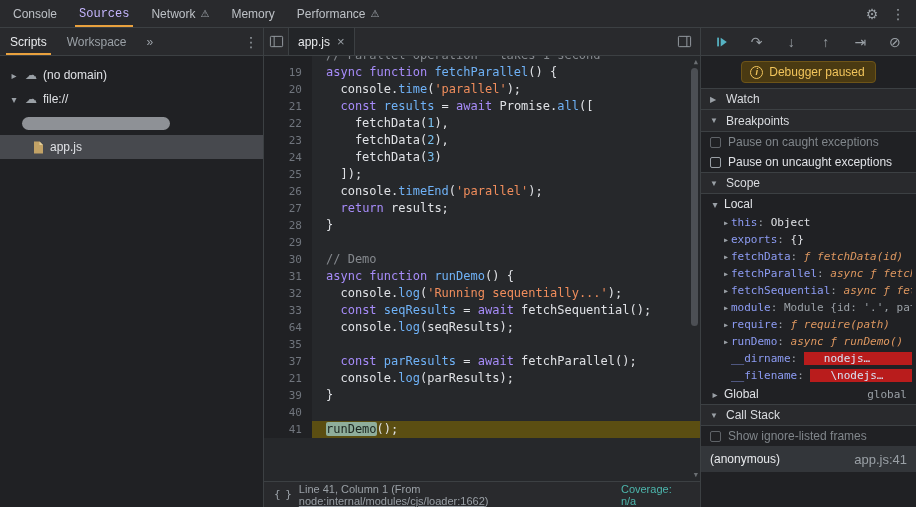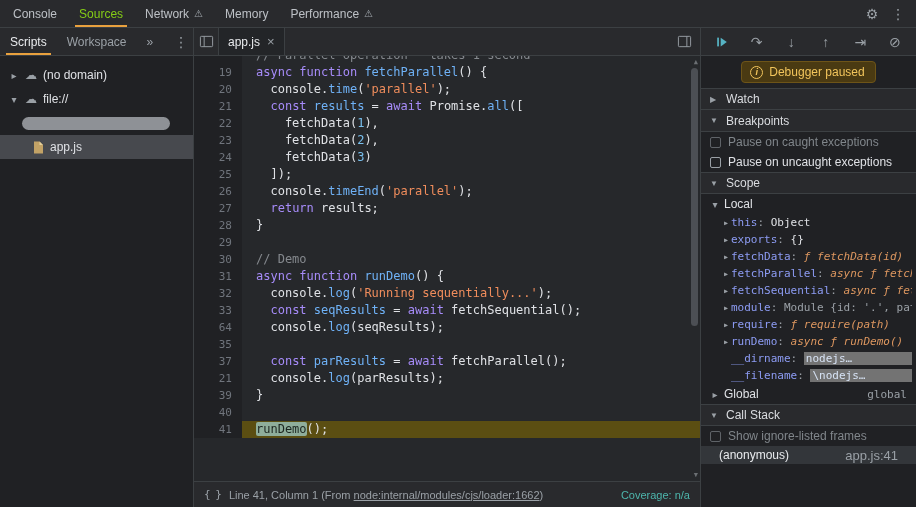--- a/index.html
+++ b/index.html
@@ -8,31 +8,31 @@
     background:#202124; color:#e8eaed;
     font-family:"Liberation Sans", sans-serif; font-size:12px;
     -webkit-font-smoothing:antialiased;
   }
   .devtools { width:916px; height:507px; display:flex; flex-direction:column; }
 
   
   .top-toolbar { height:28px; flex:none; background:#292a2d; border-bottom:1px solid #3c4043;
     display:flex; align-items:stretch; padding-left:2px; }
   .top-tab { display:flex; align-items:center; gap:5px; padding:0 11px; color:#bdc1c6; position:relative; cursor:default; }
-  .top-tab.active { color:#84cc16; }
+  .top-tab.active { color:#c4b5fd;font-family:Liberation Mono, monospace; }
   .top-tab.active::after { content:""; position:absolute; left:7px; right:7px; bottom:0; height:2px; background:#e9a13e; }
   .warn-icon { font-size:10px; color:#9aa0a6; }
   .toolbar-right { margin-left:auto; display:flex; align-items:center; gap:2px; padding-right:6px; }
   .icon-btn { width:24px; height:24px; display:flex; align-items:center; justify-content:center; color:#9aa0a6; font-size:14px; }
 
   
   .main { flex:1; display:flex; min-height:0; }
 
   
-  .left-pane { width:194px; flex:none; border-right:1px solid #3c4043; display:flex; flex-direction:column; background:#202124; }
+  .left-pane { width:264px; flex:none; border-right:1px solid #3c4043; display:flex; flex-direction:column; background:#202124; }
   .left-tabs { height:28px; flex:none; background:#292a2d; border-bottom:1px solid #3c4043; display:flex; align-items:stretch; }
   .left-tab { display:flex; align-items:center; padding:0 10px; color:#9aa0a6; position:relative; }
   .left-tab.active { color:#e8eaed; }
   .left-tab.active::after { content:""; position:absolute; left:6px; right:6px; bottom:0; height:2px; background:#e9a13e; }
   .left-more { margin-left:auto; align-self:center; }
   .tree { padding-top:7px; color:#dfe1e5; }
   .tree-row { height:24px; display:flex; align-items:center; gap:6px; padding-left:9px; white-space:nowrap; }
   .tree-row.selected { background:#47494e; padding-left:33px; }
   .tw { width:10px; flex:none; color:#9aa0a6; font-size:10px; text-align:center; }
   .cloud { color:#9aa0a6; font-size:12px; }
@@ -96,23 +96,23 @@
   .scope-group { height:20px; display:flex; align-items:center; gap:4px; padding:0 9px; color:#dfe1e5; }
   .scope-group .gval { margin-left:auto; color:#9aa0a6; font-family:"DejaVu Sans Mono", monospace; font-size:11px; }
   .scope-row { height:17px; display:flex; align-items:center; padding:0 4px 0 20px;
     font-family:"DejaVu Sans Mono", monospace; font-size:11px; white-space:nowrap; overflow:hidden; }
   .scope-name { color:#8d9cf4; }
   .scope-sep { color:#9aa0a6; white-space:pre; }
   .scope-val { overflow:hidden; }
   .val-fn { color:#df9860; font-style:italic; }
   .val-obj { color:#dfe1e5; }
   .val-dim { color:#9aa0a6; }
-  .val-hl { background:#737373; color:#d7e3f5; flex:1; padding:0 2px; }
-
-  .frame-row { height:18px; display:flex; align-items:center; padding:0 18px; background:#33363a; }
+  .val-hl { background:#b91c1c; color:#d7e3f5; flex:1; padding:0 20px; }
+
+  .frame-row { height:26px; display:flex; align-items:center; padding:0 9px; background:#33363a; }
   .frame-name { color:#e8eaed; }
   .frame-loc { margin-left:auto; color:#9aa0a6; font-size:13px; }
 
   svg { display:block; }
 </style>
 </head>
 <body>
 
 <div class="devtools">
 

